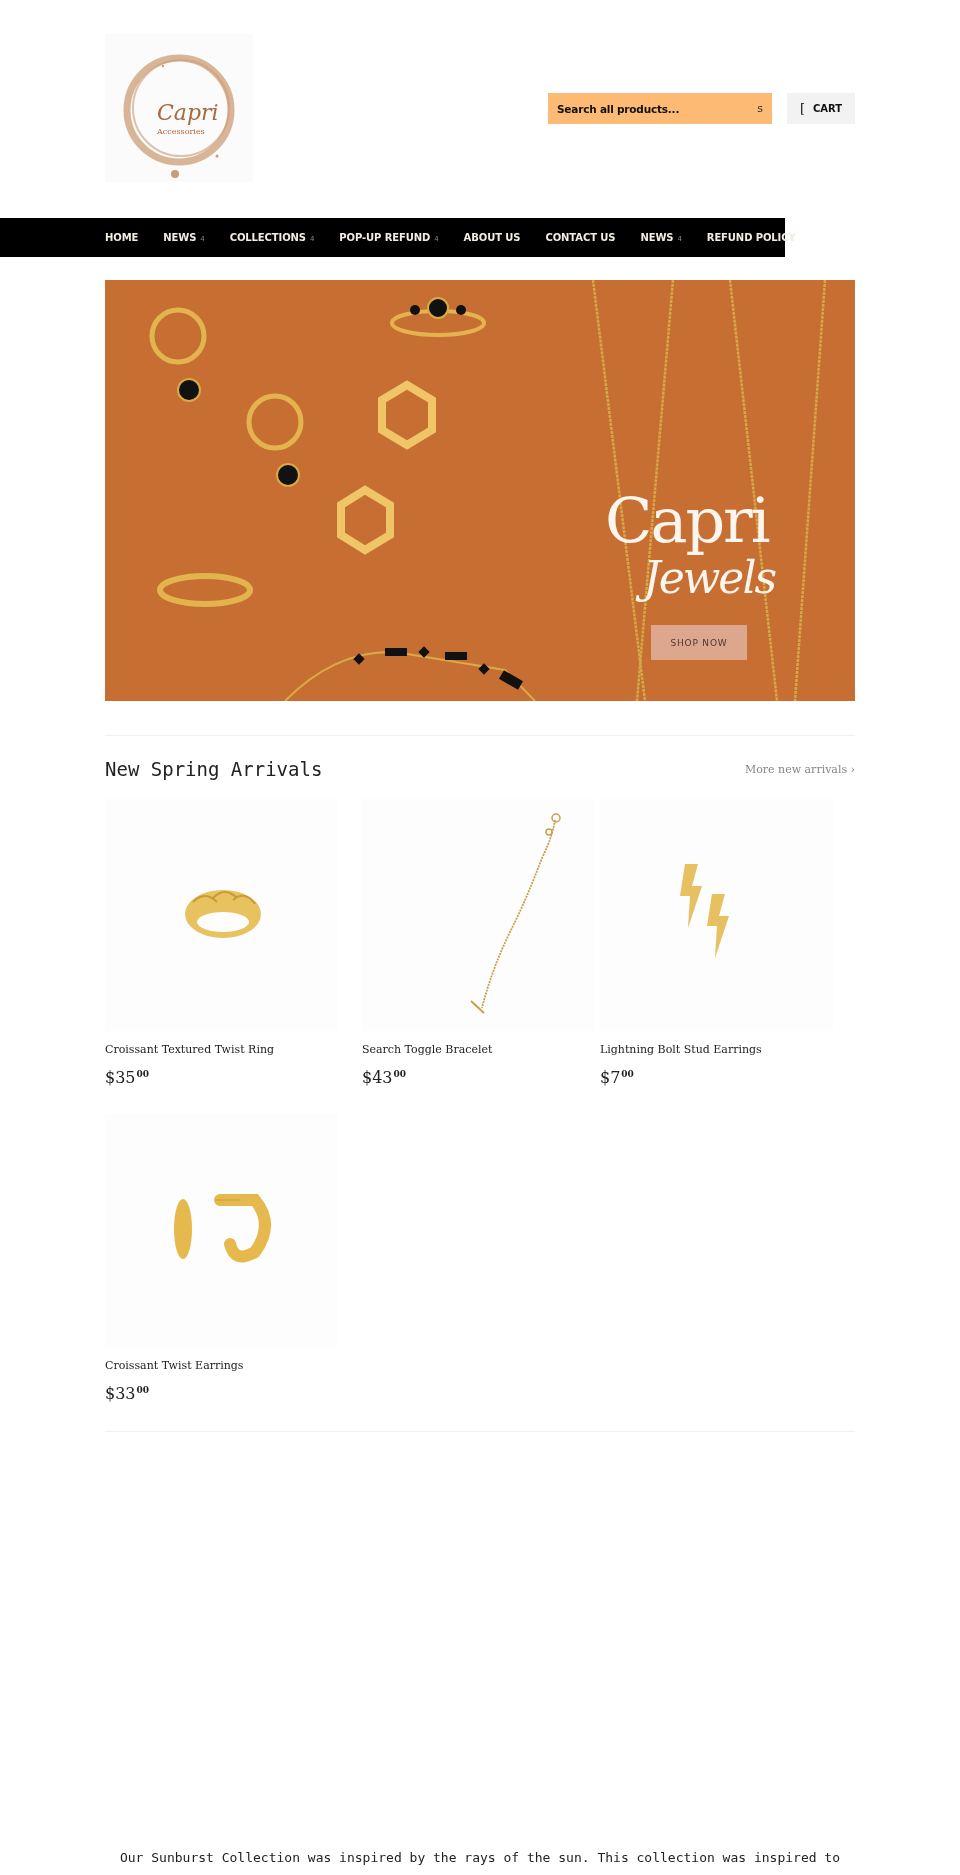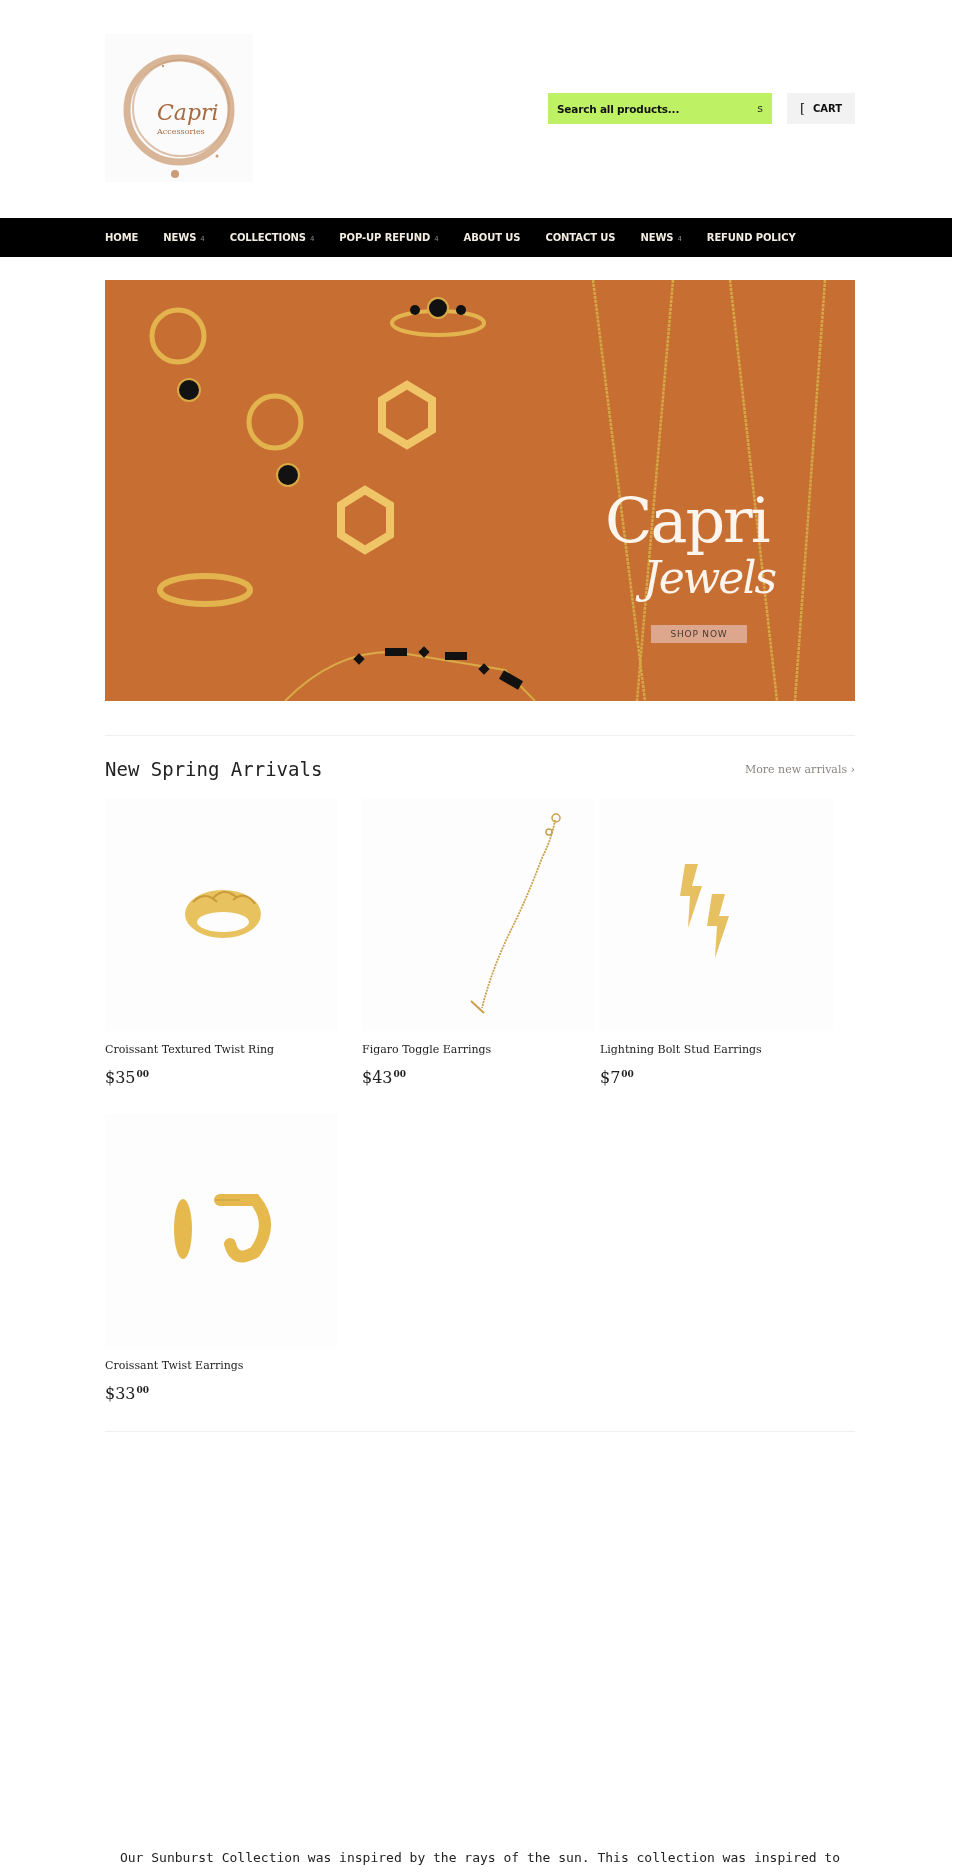--- a/index.html
+++ b/index.html
@@ -2,39 +2,39 @@
 <html><head>
 <meta charset="utf-8">
 <style>
   * { box-sizing: border-box; margin: 0; padding: 0; }
   html, body { width: 960px; height: 1875px; background: #fff; overflow: hidden; }
   body { font-family: "Liberation Sans", sans-serif; color: #222; position: relative; }
 
   
   .header { height: 218px; position: relative; }
   .logo { position: absolute; left: 105px; top: 34px; width: 148px; height: 148px; display:block; }
-  .search { position: absolute; left: 548px; top: 93px; width: 224px; height: 31px; background: #bef264; display: flex; align-items: center; padding: 0 9px; }
+  .search { position: absolute; left: 548px; top: 93px; width: 224px; height: 31px; background: #fdba74; display: flex; align-items: center; padding: 0 9px; }
   .search input { border: none; background: transparent; outline: none; font-family: "DejaVu Sans", sans-serif; font-size: 10.5px; font-weight: bold; color: #111; width: 180px; letter-spacing: -0.2px; }
   .search input::placeholder { color: #111; }
   .search-icon { margin-left: auto; font-family: "DejaVu Sans", sans-serif; font-size: 11px; color: #333; }
   .cart { position: absolute; left: 787px; top: 93px; width: 68px; height: 31px; background: #f2f2f2; display: flex; align-items: center; justify-content: center; gap: 8px; font-family: "DejaVu Sans", sans-serif; font-size: 10px; font-weight: bold; color: #111; cursor: pointer; }
   .cart-icon { font-family: "DejaVu Serif", serif; font-size: 13px; font-weight: normal; }
 
   
-  .nav { position: absolute; left: 0; top: 218px; width: 952px; height: 39px; background: #000; }
+  .nav { position: absolute; left: 0; top: 218px; width: 785px; height: 39px; background: #000; }
   .nav ul { list-style: none; display: flex; margin-left: 105px; height: 39px; align-items: center; }
   .nav li { font-family: "DejaVu Sans", sans-serif; font-weight: bold; font-size: 10px; color: #f3ece2; margin-right: 25px; letter-spacing: -0.1px; cursor: pointer; white-space: nowrap; }
   .nav li .caret { font-weight: normal; font-size: 7px; color: #888; margin-left: 4px; }
 
   
   .hero { position: absolute; left: 105px; top: 280px; width: 750px; height: 421px; background: #c76f33; overflow: hidden; }
   .hero svg { position: absolute; left: 0; top: 0; }
   .hero-title1 { position: absolute; left: 500px; top: 210px; font-family: "DejaVu Serif", serif; font-size: 62px; color: #fbf5ee; letter-spacing: -2px; line-height: 1; }
   .hero-title2 { position: absolute; left: 538px; top: 276px; font-family: "DejaVu Serif", serif; font-style: italic; font-size: 44px; color: #fbf5ee; letter-spacing: -2px; line-height: 1; }
-  .hero-btn { position: absolute; left: 546px; top: 345px; width: 96px; height: 18px; background: #dca78c; color: #4a3a34; font-family: "DejaVu Sans", sans-serif; font-size: 9px; letter-spacing: 0.8px; display: flex; align-items: center; justify-content: center; cursor: pointer; }
+  .hero-btn { position: absolute; left: 546px; top: 345px; width: 96px; height: 35px; background: #dca78c; color: #4a3a34; font-family: "DejaVu Sans", sans-serif; font-size: 9px; letter-spacing: 0.8px; display: flex; align-items: center; justify-content: center; cursor: pointer; }
 
   .divider { position: absolute; left: 105px; width: 750px; height: 1px; background: #f0f0f0; }
 
   .section-title { position: absolute; left: 105px; top: 758px; font-family: "DejaVu Sans Mono", monospace; font-size: 19px; color: #222; }
   .more-link { position: absolute; right: 105px; top: 763px; font-family: "DejaVu Serif", serif; font-size: 11px; color: #8a8480; cursor: pointer; }
 
   .product { position: absolute; width: 233px; }
   .product .img { width: 233px; height: 233px; background: #fdfdfd; position: relative; cursor: pointer; }
   .product .name { margin-top: 12px; font-family: "DejaVu Serif", serif; font-size: 11px; color: #222; cursor: pointer; }
   .product .price { margin-top: 12px; font-family: "DejaVu Serif", serif; font-size: 16px; color: #222; }
@@ -137,21 +137,21 @@
 
 <div class="product" style="left:362px; top:798px;">
   <div class="img">
     <svg width="233" height="233" viewBox="0 0 233 233">
       <path d="M193,22 Q190,40 180,60 Q165,100 150,130 Q130,170 120,210" stroke="#c9a04a" stroke-width="1.8" fill="none" stroke-dasharray="2,1"></path>
       <circle cx="194" cy="20" r="4" fill="none" stroke="#c9a04a" stroke-width="1.5"></circle>
       <circle cx="187" cy="34" r="3" fill="none" stroke="#c9a04a" stroke-width="1.5"></circle>
       <line x1="109" y1="203" x2="122" y2="215" stroke="#c9a04a" stroke-width="2"></line>
     </svg>
   </div>
-  <div class="name">Figaro Toggle Earrings</div>
+  <div class="name">Search Toggle Bracelet</div>
   <div class="price"><span>$43</span><sup>00</sup></div>
 </div>
 
 <div class="product" style="left:600px; top:798px;">
   <div class="img">
     <svg width="233" height="233" viewBox="0 0 233 233">
       <polygon points="85,66 98,66 92,88 102,88 88,130 90,98 80,98" fill="#e6c061"></polygon>
       <polygon points="112,96 125,96 119,118 129,118 115,160 117,128 107,128" fill="#e6c061"></polygon>
     </svg>
   </div>

